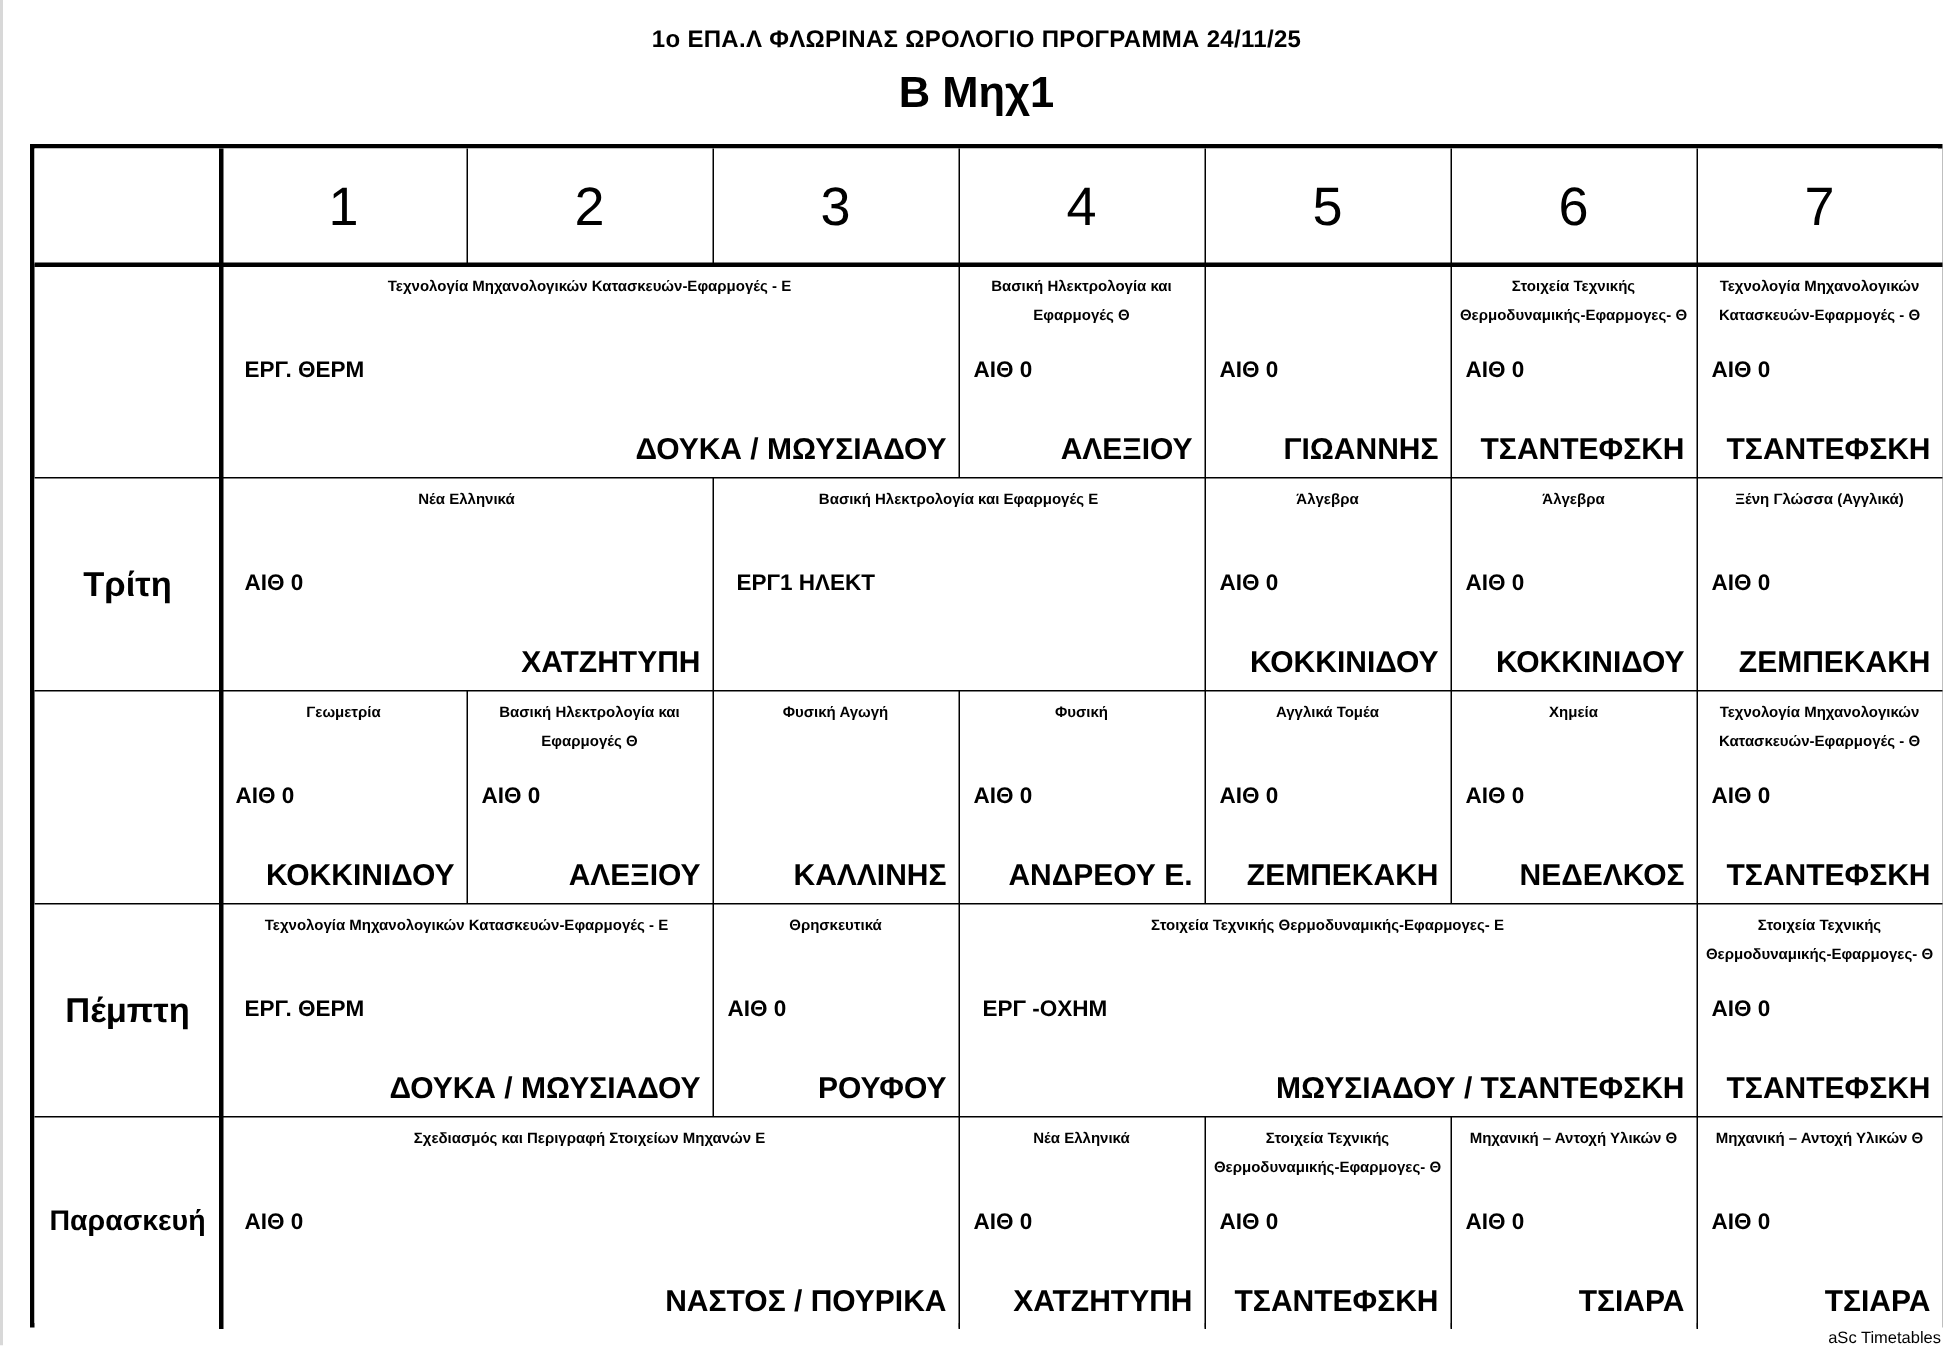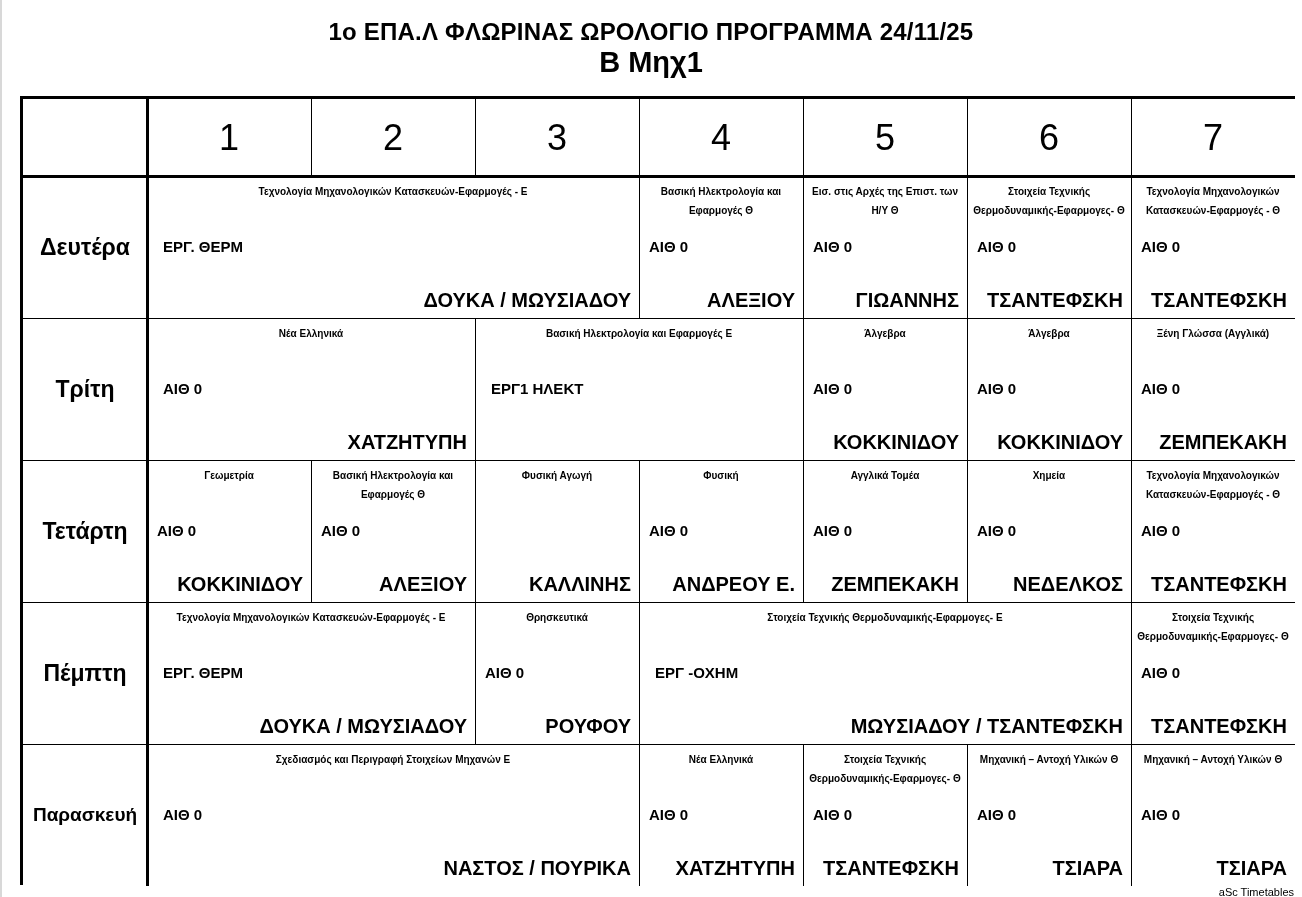--- a/index.html
+++ b/index.html
@@ -1,20 +1,20 @@
 <!DOCTYPE html>
 <html><head>
 <meta charset="utf-8">
 <style>
   html, body { margin:0; padding:0; background:#ffffff; }
   body { width:1302px; height:897px; position:relative; overflow:hidden;
          font-family:"Liberation Sans", "DejaVu Sans", sans-serif; color:#000; }
   .left-edge { position:absolute; left:0; top:0; width:2px; height:897px; background:#d8d8d8; }
   .title { position:absolute; left:0; width:1302px; top:18px; text-align:center;
-           font-weight:bold; font-size:24px; letter-spacing:0.2px; }
+           font-weight:bold; font-size:16px; letter-spacing:0.2px; }
   .subtitle { position:absolute; left:0; width:1302px; top:46px; text-align:center;
               font-weight:bold; font-size:29px; }
   .grid { position:absolute; left:20px; top:96px; width:1275px; height:789px;
           box-sizing:border-box; border:3px solid #000; }
   .cell { position:absolute; box-sizing:border-box; background:#fff; }
   .hcell { display:flex; align-items:center; justify-content:center; font-size:36px; }
   .dcell { display:flex; align-items:center; justify-content:center; font-weight:bold; font-size:23px; }
   .dcell.small { font-size:19px; }
   .subj { position:absolute; left:4px; right:4px; top:6px; text-align:center;
           font-weight:bold; font-size:10px; line-height:19px; }
@@ -33,33 +33,31 @@
 
 <div class="grid" id="grid">
     <div class="cell" style="left: 0px; top: 0px; width: 124px; height: 77px;"></div>
     <div class="cell hcell" style="left: 124px; top: 0px; width: 164px; height: 77px;">1</div>
     <div class="cell hcell" style="left: 288px; top: 0px; width: 164px; height: 77px;">2</div>
     <div class="cell hcell" style="left: 452px; top: 0px; width: 164px; height: 77px;">3</div>
     <div class="cell hcell" style="left: 616px; top: 0px; width: 164px; height: 77px;">4</div>
     <div class="cell hcell" style="left: 780px; top: 0px; width: 164px; height: 77px;">5</div>
     <div class="cell hcell" style="left: 944px; top: 0px; width: 164px; height: 77px;">6</div>
     <div class="cell hcell" style="left: 1108px; top: 0px; width: 164px; height: 77px;">7</div>
-    <div class="cell dcell" style="left: 0px; top: 77px; width: 124px; height: 142px;">Δευτέρα</div>
     <div class="cell" style="left: 124px; top: 77px; width: 492px; height: 142px;">
       <div class="subj">Τεχνολογία Μηχανολογικών Κατασκευών-Εφαρμογές -  Ε</div>
       <div class="room" style="top: 62px; left: 16px;">ΕΡΓ. ΘΕΡΜ</div>
       <div class="teacher">ΔΟΥΚΑ / ΜΩΥΣΙΑΔΟΥ</div>
     </div>
     <div class="cell" style="left: 616px; top: 77px; width: 164px; height: 142px;">
       <div class="subj">Βασική Ηλεκτρολογία  και Εφαρμογές Θ</div>
       <div class="room" style="top: 62px;">ΑΙΘ 0</div>
       <div class="teacher">ΑΛΕΞΙΟΥ</div>
     </div>
     <div class="cell" style="left: 780px; top: 77px; width: 164px; height: 142px;">
-      <div class="subj">Εισ. στις Αρχές της Επιστ. των Η/Υ Θ</div>
       <div class="room" style="top: 62px;">ΑΙΘ 0</div>
       <div class="teacher">ΓΙΩΑΝΝΗΣ</div>
     </div>
     <div class="cell" style="left: 944px; top: 77px; width: 164px; height: 142px;">
       <div class="subj">Στοιχεία Τεχνικής Θερμοδυναμικής-Εφαρμογες- Θ</div>
       <div class="room" style="top: 62px;">ΑΙΘ 0</div>
       <div class="teacher">ΤΣΑΝΤΕΦΣΚΗ</div>
     </div>
     <div class="cell" style="left: 1108px; top: 77px; width: 164px; height: 142px;">
       <div class="subj">Τεχνολογία Μηχανολογικών Κατασκευών-Εφαρμογές -  Θ</div>
@@ -84,21 +82,20 @@
     <div class="cell" style="left: 944px; top: 219px; width: 164px; height: 142px;">
       <div class="subj">Άλγεβρα</div>
       <div class="room" style="top: 62px;">ΑΙΘ 0</div>
       <div class="teacher">ΚΟΚΚΙΝΙΔΟΥ</div>
     </div>
     <div class="cell" style="left: 1108px; top: 219px; width: 164px; height: 142px;">
       <div class="subj">Ξένη Γλώσσα (Αγγλικά)</div>
       <div class="room" style="top: 62px;">ΑΙΘ 0</div>
       <div class="teacher">ΖΕΜΠΕΚΑΚΗ</div>
     </div>
-    <div class="cell dcell" style="left: 0px; top: 361px; width: 124px; height: 142px;">Τετάρτη</div>
     <div class="cell" style="left: 124px; top: 361px; width: 164px; height: 142px;">
       <div class="subj">Γεωμετρία</div>
       <div class="room" style="top: 62px;">ΑΙΘ 0</div>
       <div class="teacher">ΚΟΚΚΙΝΙΔΟΥ</div>
     </div>
     <div class="cell" style="left: 288px; top: 361px; width: 164px; height: 142px;">
       <div class="subj">Βασική Ηλεκτρολογία  και Εφαρμογές Θ</div>
       <div class="room" style="top: 62px;">ΑΙΘ 0</div>
       <div class="teacher">ΑΛΕΞΙΟΥ</div>
     </div>

